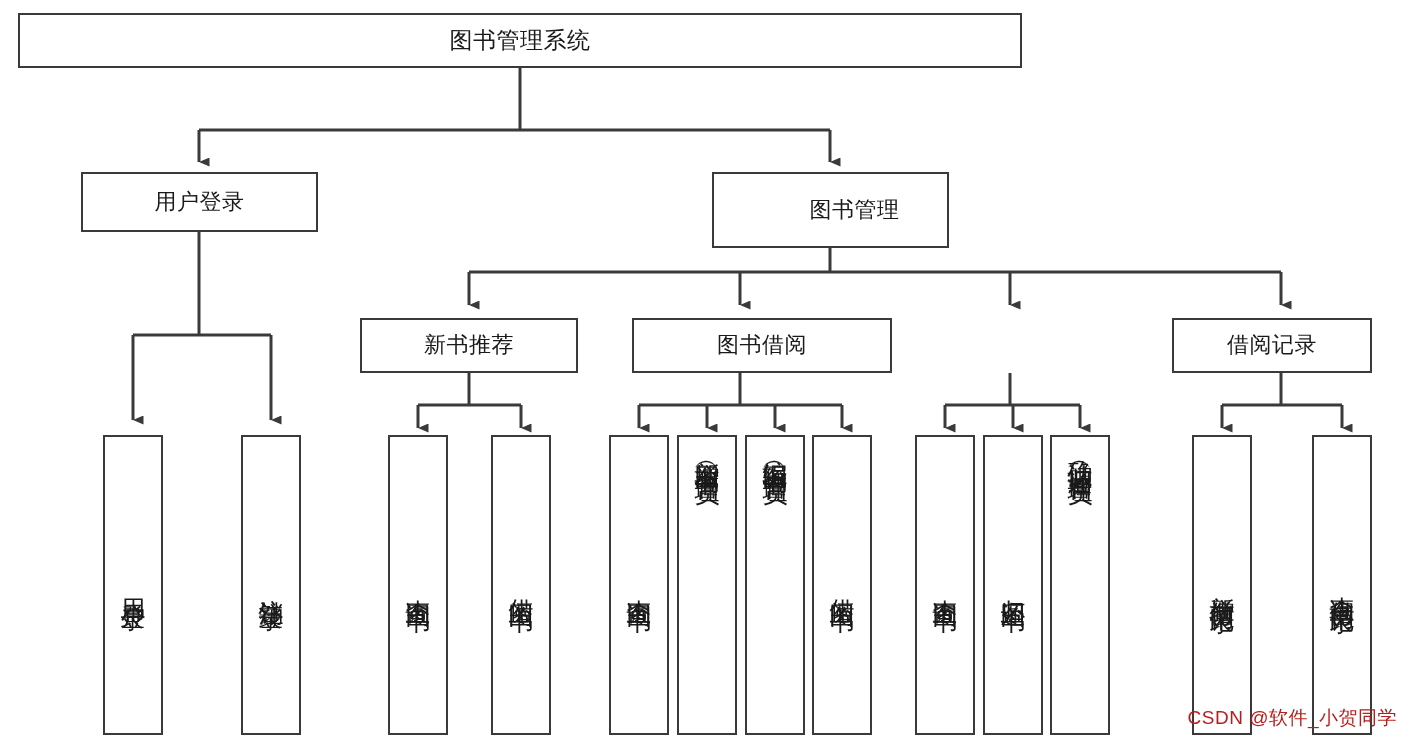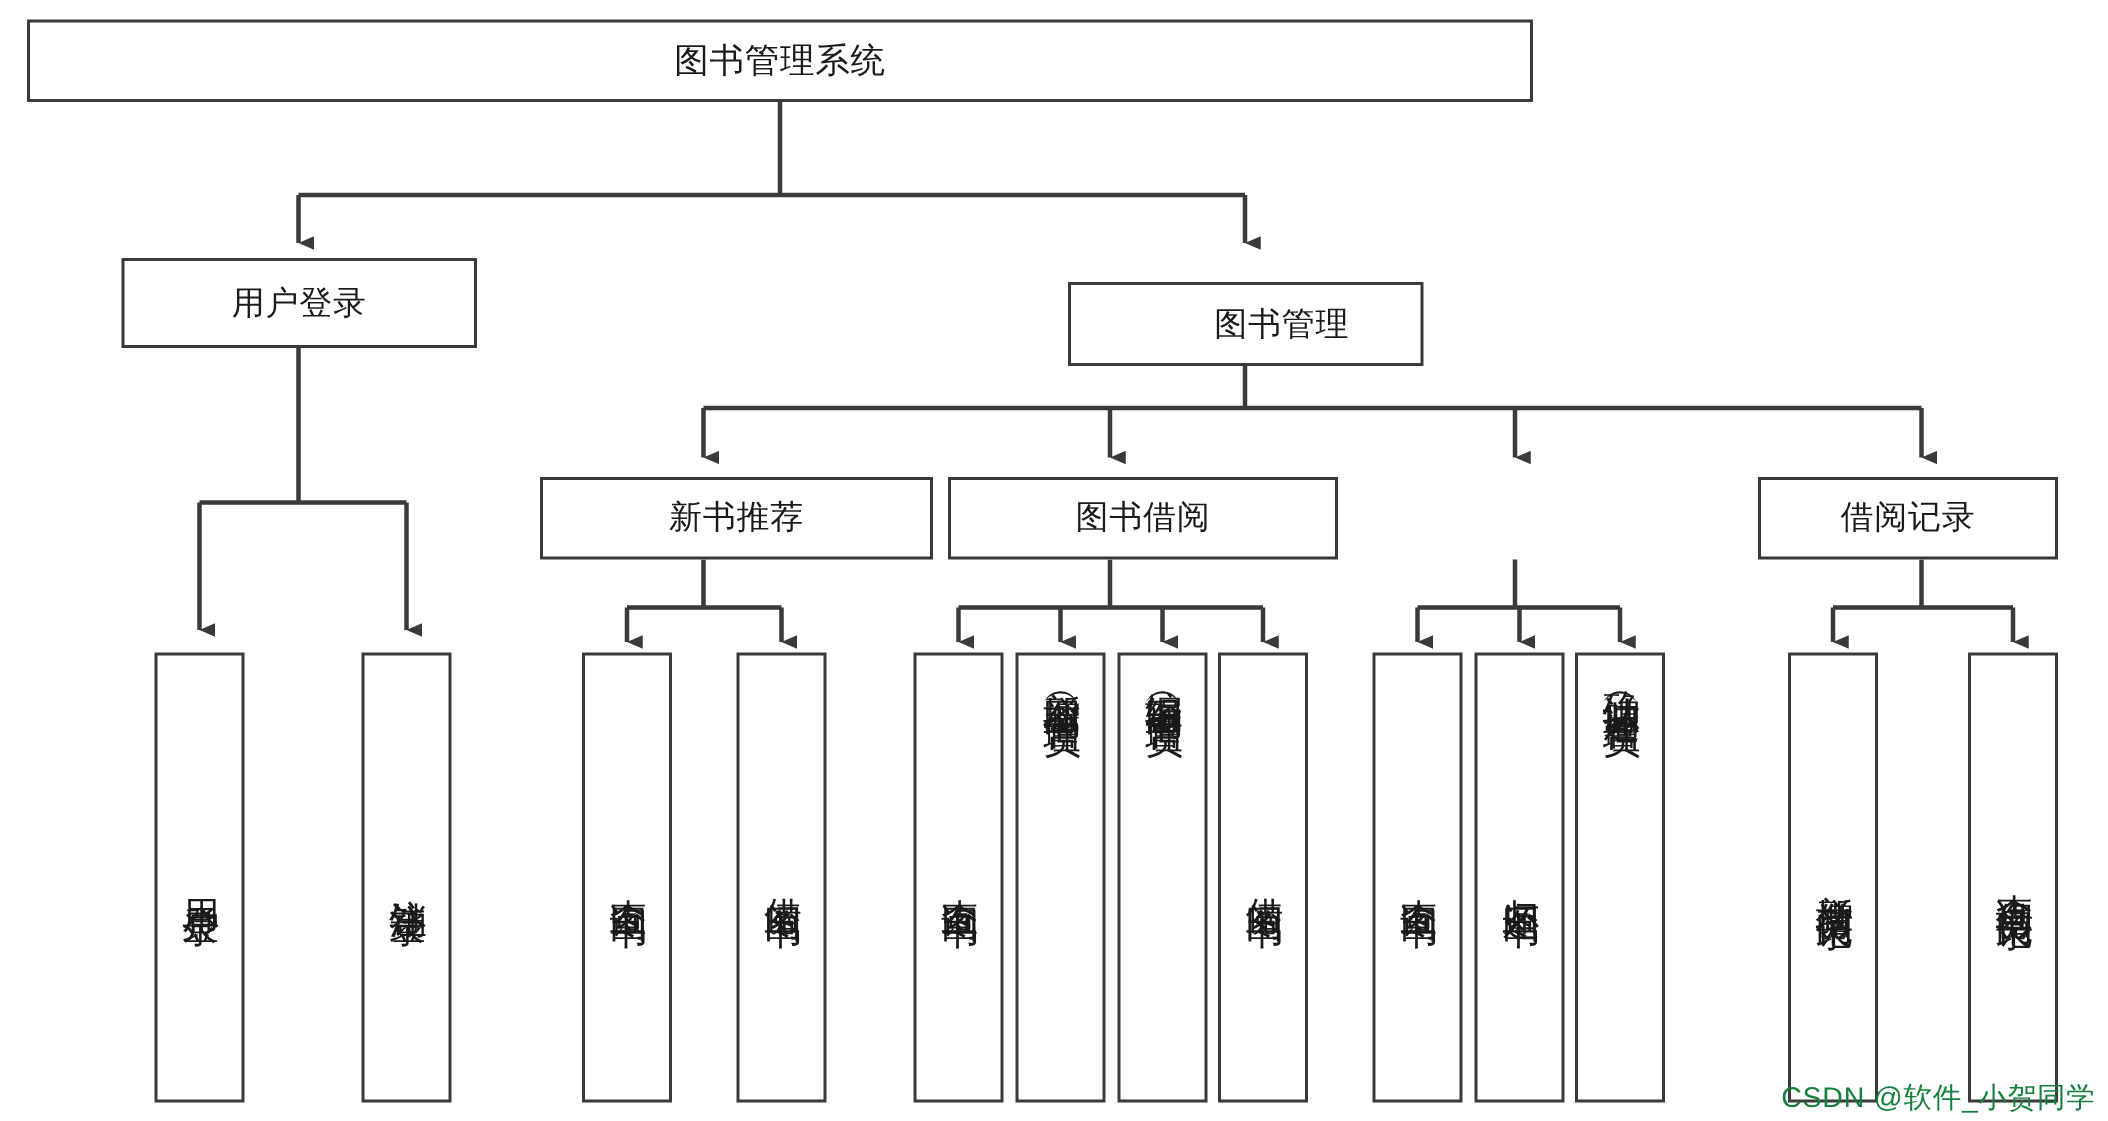--- a/index.html
+++ b/index.html
@@ -64,23 +64,23 @@
     line-height: 1.0;
     letter-spacing: 3px;
     white-space: nowrap;
   }
   .node.vert.top-align {
     align-items: flex-start;
   }
   .watermark {
     position: absolute;
     right: 8px;
-    bottom: 2px;
+    bottom: 16px;
     font-size: 19px;
-    color: #15803d;
+    color: #b91c1c;
     letter-spacing: 0.5px;
     white-space: nowrap;
     user-select: none;
   }
 </style>
 </head>
 <body>
 
 <div id="diagram-root">
 
@@ -135,25 +135,25 @@
   </svg>
 
   <div class="node horiz root" style="left:18px; top:13px; width:1004px; height:55px;">
     <span class="node-label">图书管理系统</span>
   </div>
 
   <div class="node horiz" style="left:81px; top:172px; width:237px; height:60px;">
     <span class="node-label">用户登录</span>
   </div>
 
-  <div class="node horiz" style="left:712px; top:188px; width:237px; height:56px;padding-left:48px;">
+  <div class="node horiz" style="left:712px; top:172px; width:237px; height:76px;padding-left:48px;">
     <span class="node-label">图书管理</span>
   </div>
 
-  <div class="node horiz" style="left:360px; top:318px; width:262px; height:55px;">
+  <div class="node horiz" style="left:360px; top:318px; width:218px; height:55px;">
     <span class="node-label">新书推荐</span>
   </div>
 
   <div class="node horiz" style="left:632px; top:318px; width:260px; height:55px;">
     <span class="node-label">图书借阅</span>
   </div>
 
 
   <div class="node horiz" style="left:1172px; top:318px; width:200px; height:55px;">
     <span class="node-label">借阅记录</span>

